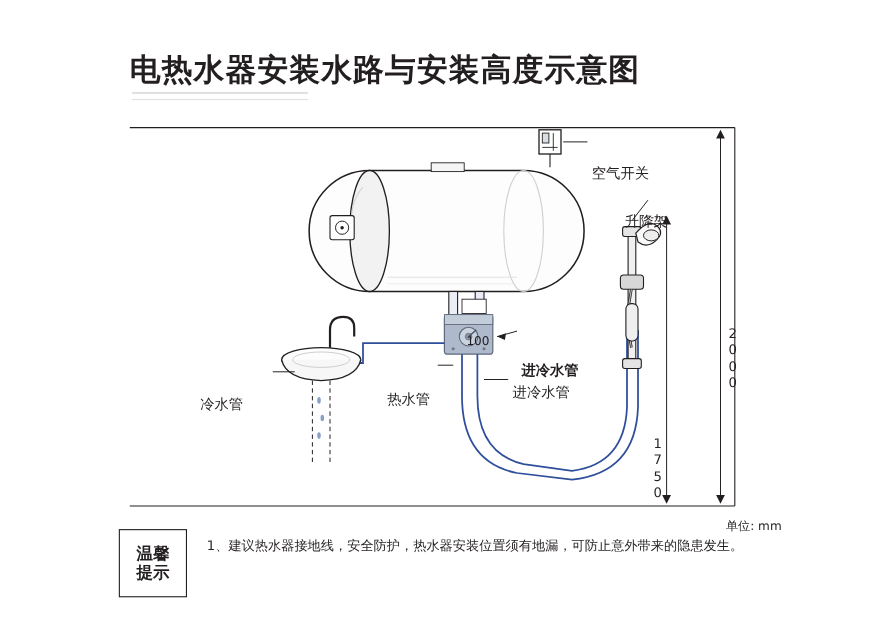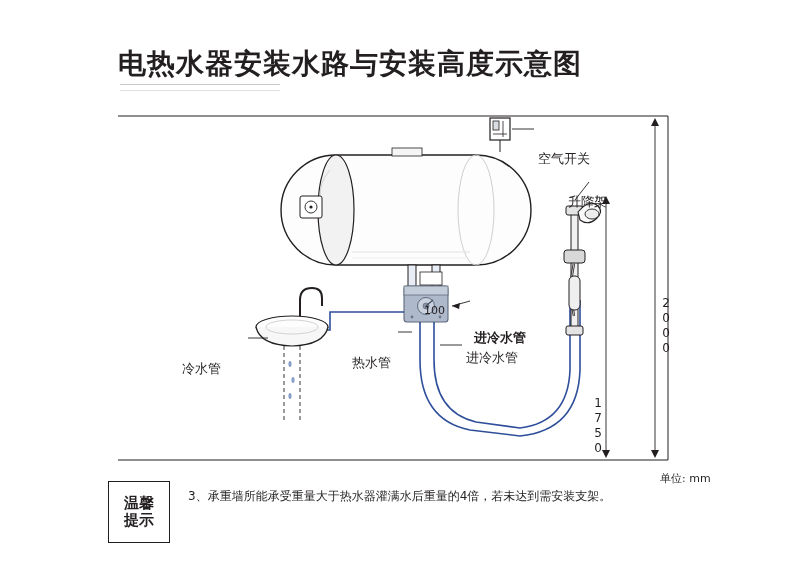--- a/index.html
+++ b/index.html
@@ -265,16 +265,16 @@
   <div class="lbl lbl-small" style="left:660px; top:442px;">单位: mm</div>
 
   <div class="tips-box">
     <div class="tips-box-inner">
       <span>温馨</span>
       <span>提示</span>
     </div>
   </div>
 
   <div class="tips-list">
-    <div>3、承重墙所能承受重量大于热水器灌满水后重量的4倍，若未达到需安装支架。</div>
+    <div>1、建议热水器接地线，安全防护，热水器安装位置须有地漏，可防止意外带来的隐患发生。</div>
   </div>
 
 </div>
 
 </body></html>

